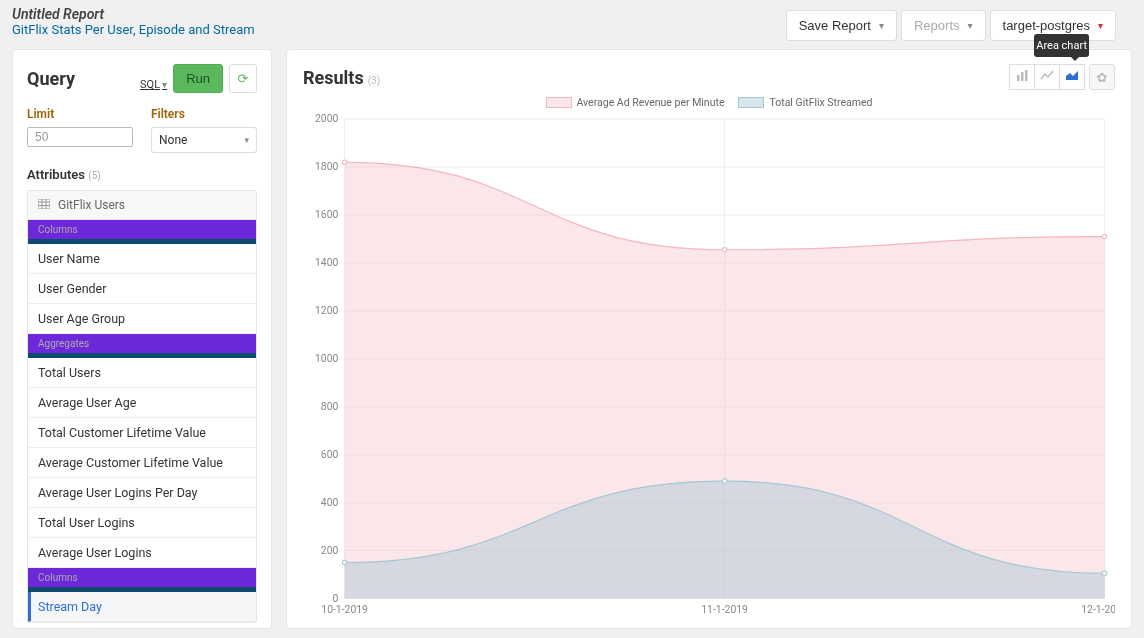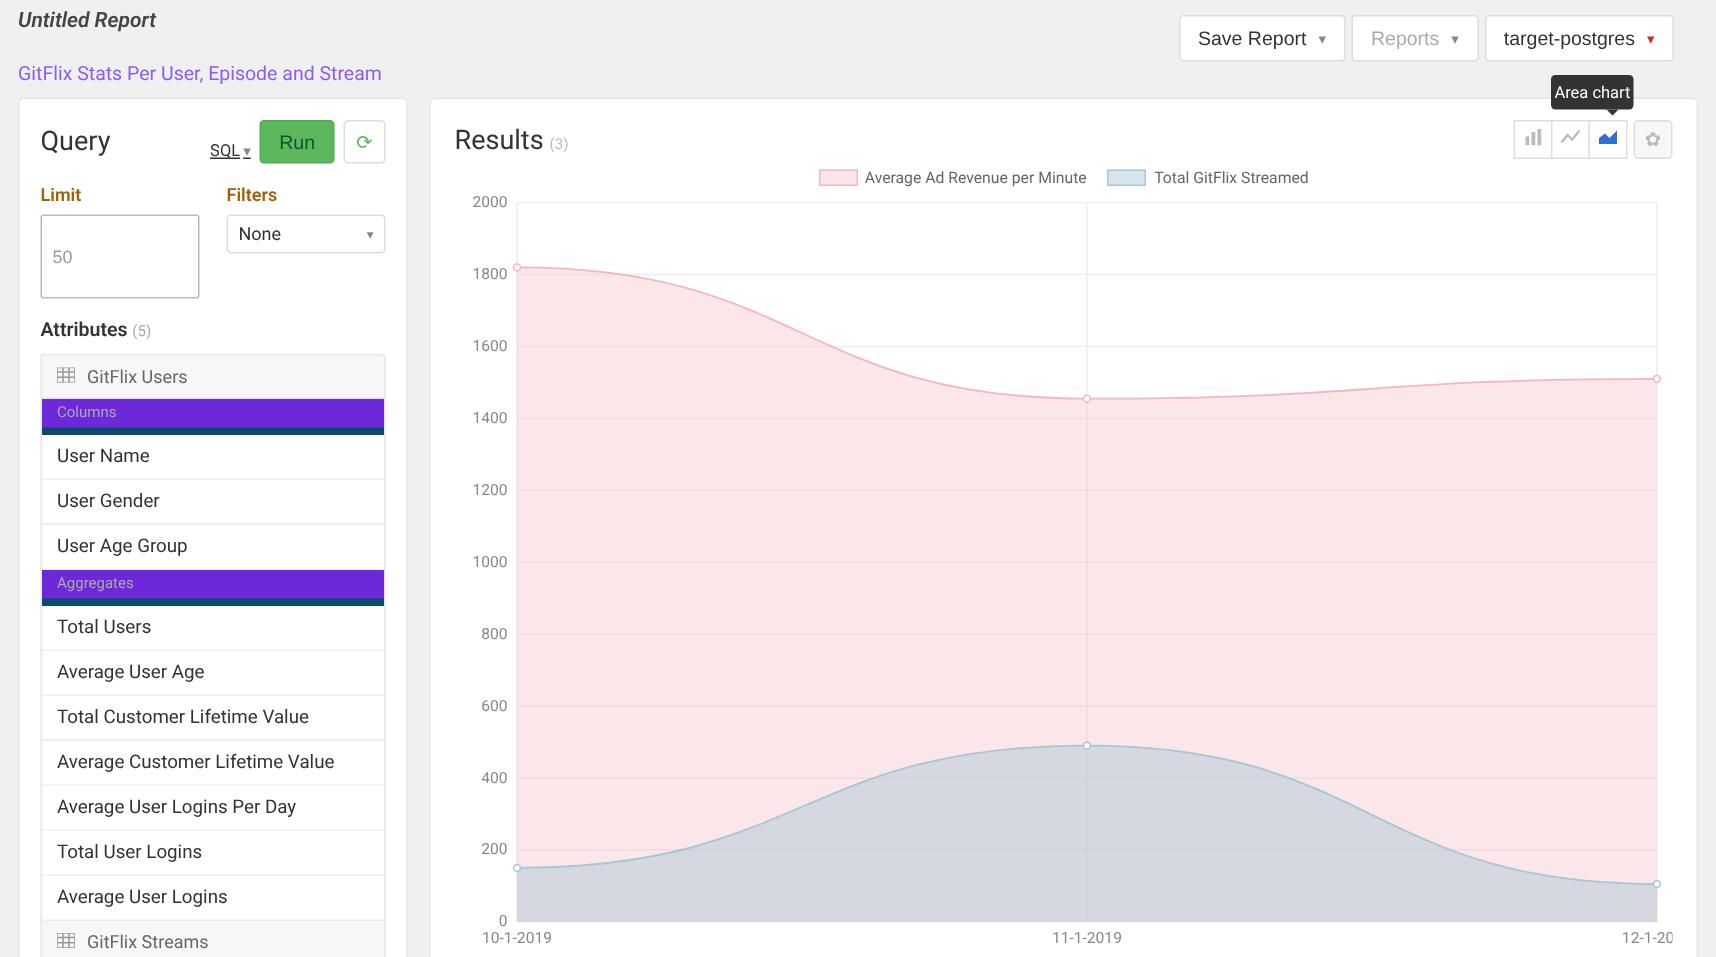--- a/index.html
+++ b/index.html
@@ -1,38 +1,38 @@
 <!DOCTYPE html>
 <html><head>
 <meta charset="utf-8">
 <style>
   * { box-sizing: border-box; margin: 0; padding: 0; }
   body { font-family: -apple-system, BlinkMacSystemFont, "Segoe UI", Roboto, sans-serif; background: #f0f0f0; font-size: 13px; color: #333; width: 1144px; height: 638px; overflow: hidden; }
   .header { padding: 6px 28px 8px 12px; display: flex; justify-content: space-between; align-items: flex-start; }
   .header-left { }
   .report-title { font-style: italic; font-weight: 600; font-size: 14px; color: #444; }
-  .report-subtitle { font-size: 13px; color: #8b5cf6; margin-top: 20px; }
+  .report-subtitle { font-size: 13px; color: #0369a1; margin-top: 0; }
   .header-right { display: flex; gap: 4px; align-items: center; margin-top: 4px; }
   .btn { background: #fff; border: 1px solid #ddd; border-radius: 3px; padding: 7px 12px; font-size: 13px; cursor: pointer; display: flex; align-items: center; gap: 6px; color: #333; }
   .btn.disabled { color: #aaa; }
   .caret-down::after { content: "▾"; font-size: 10px; color: #888; margin-left: 2px; }
   .caret-down.red::after { color: #c9302c; }
   .main { display: flex; gap: 14px; padding: 0 12px; }
   .panel { background: #fff; border: 1px solid #e5e5e5; border-radius: 4px; }
   .query-panel { width: 260px; padding: 14px 14px 0 14px; height: 580px; overflow: hidden; }
   .query-head { display: flex; justify-content: space-between; align-items: center; margin-bottom: 14px; }
-  .panel-title { font-size: 18px; font-weight: 400; }
+  .panel-title { font-size: 18px; font-weight: 700; }
   .query-controls { display: flex; align-items: center; gap: 6px; }
   .sql-link { font-size: 11px; text-decoration: underline; color: #333; cursor: pointer; margin-top: 12px; }
   .run-btn { background: #5cb85c; color: #14532d; border: 1px solid #4cae4c; border-radius: 3px; padding: 6px 12px; font-weight: 400; font-size: 13px; cursor: pointer; }
   .refresh-btn { border: 1px solid #ddd; border-radius: 3px; width: 28px; height: 29px; display: flex; align-items: center; justify-content: center; cursor: pointer; background: #fff; font-size: 13px; color: #5cb85c; }
   .field-row { display: flex; gap: 18px; margin-bottom: 14px; }
   .field-col { flex: 1; }
   .field-label { font-size: 12px; font-weight: 600; margin-bottom: 6px; color: #a16207; }
-  .limit-input { width: 100%; border: 1px solid #bbb; border-radius: 2px; padding: 20px 7px; font-size: 12px; color: #999; background:#fff; }
+  .limit-input { width: 100%; border: 1px solid #bbb; border-radius: 2px; padding: 2px 7px; font-size: 12px; color: #999; background:#fff; }
   .filters-select { width: 100%; border: 1px solid #ddd; border-radius: 3px; padding: 5px 7px; font-size: 12px; display: flex; justify-content: space-between; align-items: center; cursor: pointer; background:#fff; }
   .attr-header { font-size: 13px; font-weight: 600; margin-bottom: 8px; }
   .attr-count { color: #aaa; font-size: 10px; font-weight: 400; }
   .attr-list { border: 1px solid #e5e5e5; border-radius: 2px; overflow: hidden; }
   .attr-group-head { background: #f7f7f7; padding: 7px 10px; font-size: 12px; color: #666; border-bottom: 1px solid #e5e5e5; display:flex; align-items:center; gap:8px; }
   .attr-subhead { color: #aaa; font-size: 10px; padding: 4px 10px; border-bottom: 5px solid #0c4a6e; background:#6d28d9; }
   .attr-item { padding: 7px 10px; font-size: 12.5px; border-bottom: 1px solid #eee; cursor: pointer; background:#fff; }
   .attr-item.selected { background: #f4f6f8; color: #2e6fd6; border-left: 3px solid #2e6fd6; padding-left: 7px; }
   .results-panel { flex: 1; height: 580px; position: relative; padding: 14px 16px; }
   .results-head { display: flex; justify-content: space-between; align-items: center; margin-bottom: 6px; }
@@ -118,30 +118,20 @@
         <div class="attr-item">User Gender</div>
         <div class="attr-item">User Age Group</div>
         <div class="attr-subhead">Aggregates</div>
         <div class="attr-item">Total Users</div>
         <div class="attr-item">Average User Age</div>
         <div class="attr-item">Total Customer Lifetime Value</div>
         <div class="attr-item">Average Customer Lifetime Value</div>
         <div class="attr-item">Average User Logins Per Day</div>
         <div class="attr-item">Total User Logins</div>
         <div class="attr-item">Average User Logins</div>
-        <div class="attr-group-head">
-          <span><svg class="table-icon" viewBox="0 0 12 10">
-              <rect x="0" y="0" width="12" height="10" fill="none" stroke="#999" stroke-width="1"></rect>
-              <line x1="0" y1="3" x2="12" y2="3" stroke="#999"></line>
-              <line x1="0" y1="6.5" x2="12" y2="6.5" stroke="#999"></line>
-              <line x1="4" y1="0" x2="4" y2="10" stroke="#999"></line>
-              <line x1="8" y1="0" x2="8" y2="10" stroke="#999"></line>
-            </svg></span>
-          <span>GitFlix Streams</span>
-        </div>
         <div class="attr-subhead">Columns</div>
         <div class="attr-item selected">Stream Day</div>
       </div>
   </div>
 
   <div class="panel results-panel">
     <div class="results-head">
       <div class="results-title-wrap">
         <div class="panel-title">Results</div>
         <span class="results-count">(3)</span>

